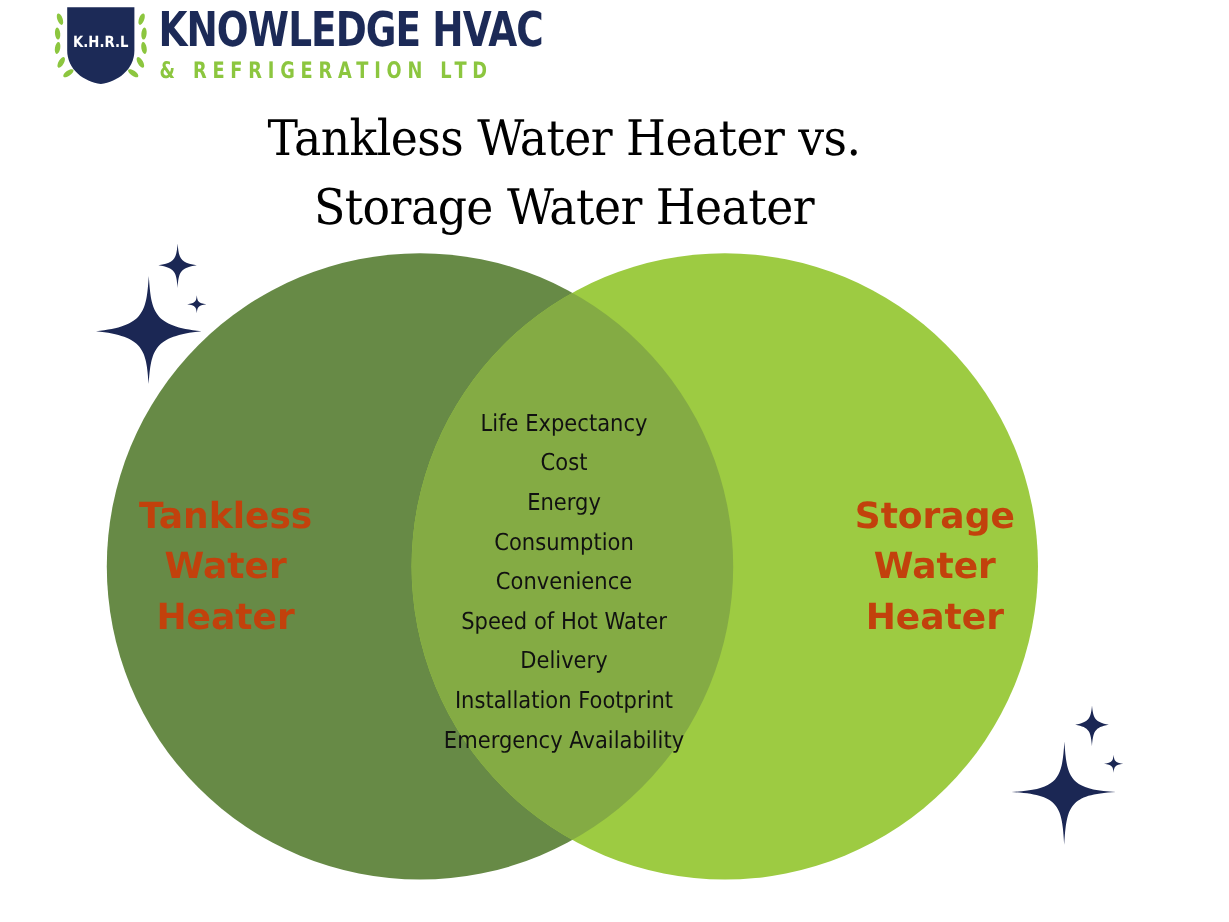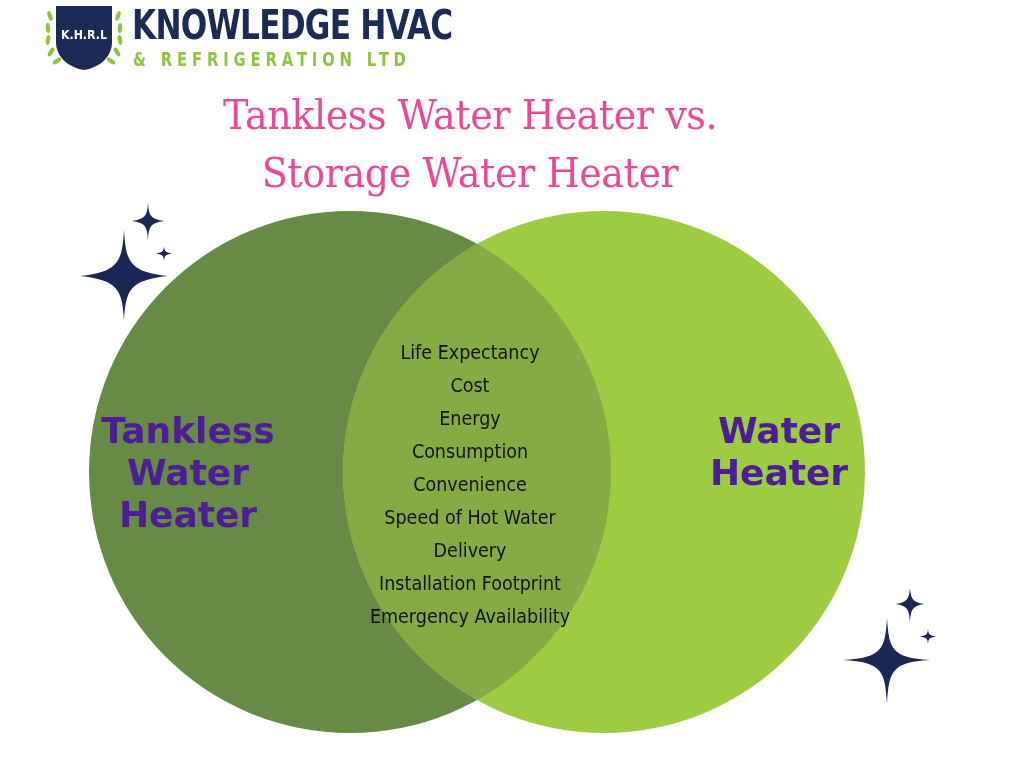--- a/index.html
+++ b/index.html
@@ -21,30 +21,30 @@
     font-family: "DejaVu Sans", sans-serif; font-weight: bold;
     font-size: 19px; letter-spacing: 6.2px; color: #8cc63f;
     transform: scaleX(0.78); transform-origin: left top; white-space: nowrap;
     line-height: 24px;
   }
 
   
   .main-title {
     position: absolute; left: 0; top: 86px; width: 940px; text-align: center;
     font-family: "DejaVu Serif", serif; font-weight: normal;
-    font-size: 41px; line-height: 58px; color: #ec4899; letter-spacing: -0.5px;
+    font-size: 41px; line-height: 58px; color: #000000; letter-spacing: -0.5px;
   }
   .main-title span { display: block; transform: scaleX(0.93); }
 
   
   .venn { position: absolute; left: 0; top: 0; width: 1024px; height: 768px; }
   .circle-label {
-    position: absolute; text-align: center; color: #4c1d95;
+    position: absolute; text-align: center; color: #c2410c;
     font-family: "DejaVu Sans", sans-serif; font-weight: bold;
-    font-size: 36px; line-height: 42px;
+    font-size: 30px; line-height: 42px;
   }
   .circle-label span { display: block; }
   .label-left { left: 98px; top: 410px; width: 180px; }
   .label-right { left: 690px; top: 410px; width: 178px; }
 
   .overlap-list {
     position: absolute; left: 320px; top: 336px; width: 300px; text-align: center;
     color: #111111; font-family: "DejaVu Sans", sans-serif; font-weight: normal;
     font-size: 19.5px; line-height: 33px; list-style: none;
   }
@@ -94,20 +94,21 @@
   <circle cx="604" cy="472" r="261" fill="#84ab44" clip-path="url(#clip-left)"></circle>
 </svg>
 
 <div class="circle-label label-left">
   <span>Tankless</span>
   <span>Water</span>
   <span>Heater</span>
 </div>
 
 <div class="circle-label label-right">
+  <span>Storage</span>
   <span>Water</span>
   <span>Heater</span>
 </div>
 
 <ul class="overlap-list">
   <li>Life Expectancy</li>
   <li>Cost</li>
   <li>Energy</li>
   <li>Consumption</li>
   <li>Convenience</li>

